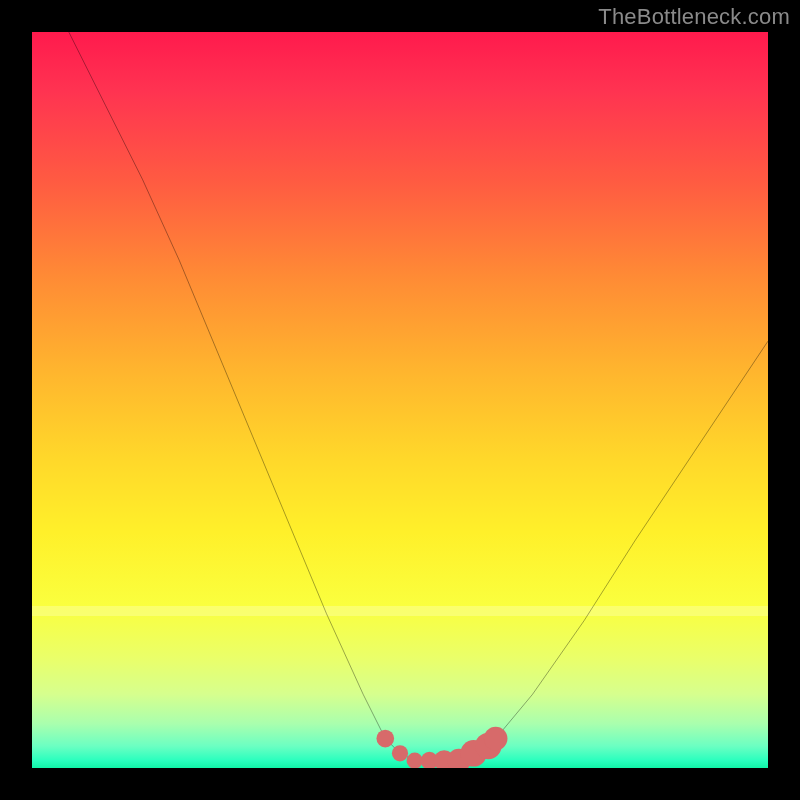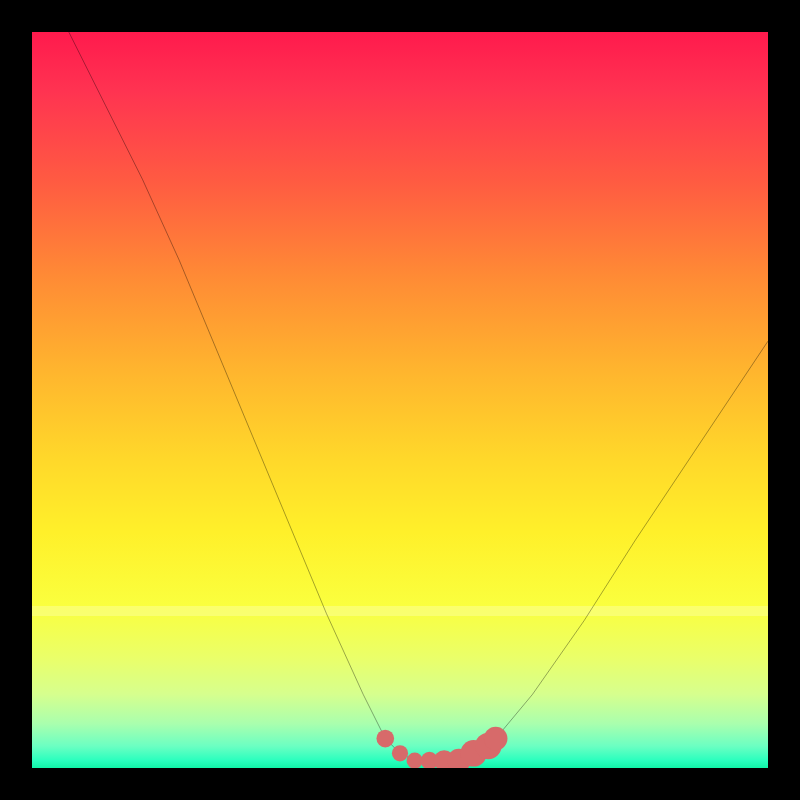--- a/index.html
+++ b/index.html
@@ -86,13 +86,14 @@
           <circle cx="52.00" cy="99.00" r="1.1" fill="#d76a6a"></circle>
           <circle cx="54.00" cy="99.00" r="1.2" fill="#d76a6a"></circle>
           <circle cx="56.00" cy="99.00" r="1.4" fill="#d76a6a"></circle>
           <circle cx="58.00" cy="99.00" r="1.6" fill="#d76a6a"></circle>
           <circle cx="60.00" cy="98.00" r="1.8" fill="#d76a6a"></circle>
           <circle cx="62.00" cy="97.00" r="1.8" fill="#d76a6a"></circle>
           <circle cx="63.00" cy="96.00" r="1.6" fill="#d76a6a"></circle>
         </g>
     </svg>
   </div>
+  <div class="watermark">TheBottleneck.com</div>
 </div>
 
 </body></html>

